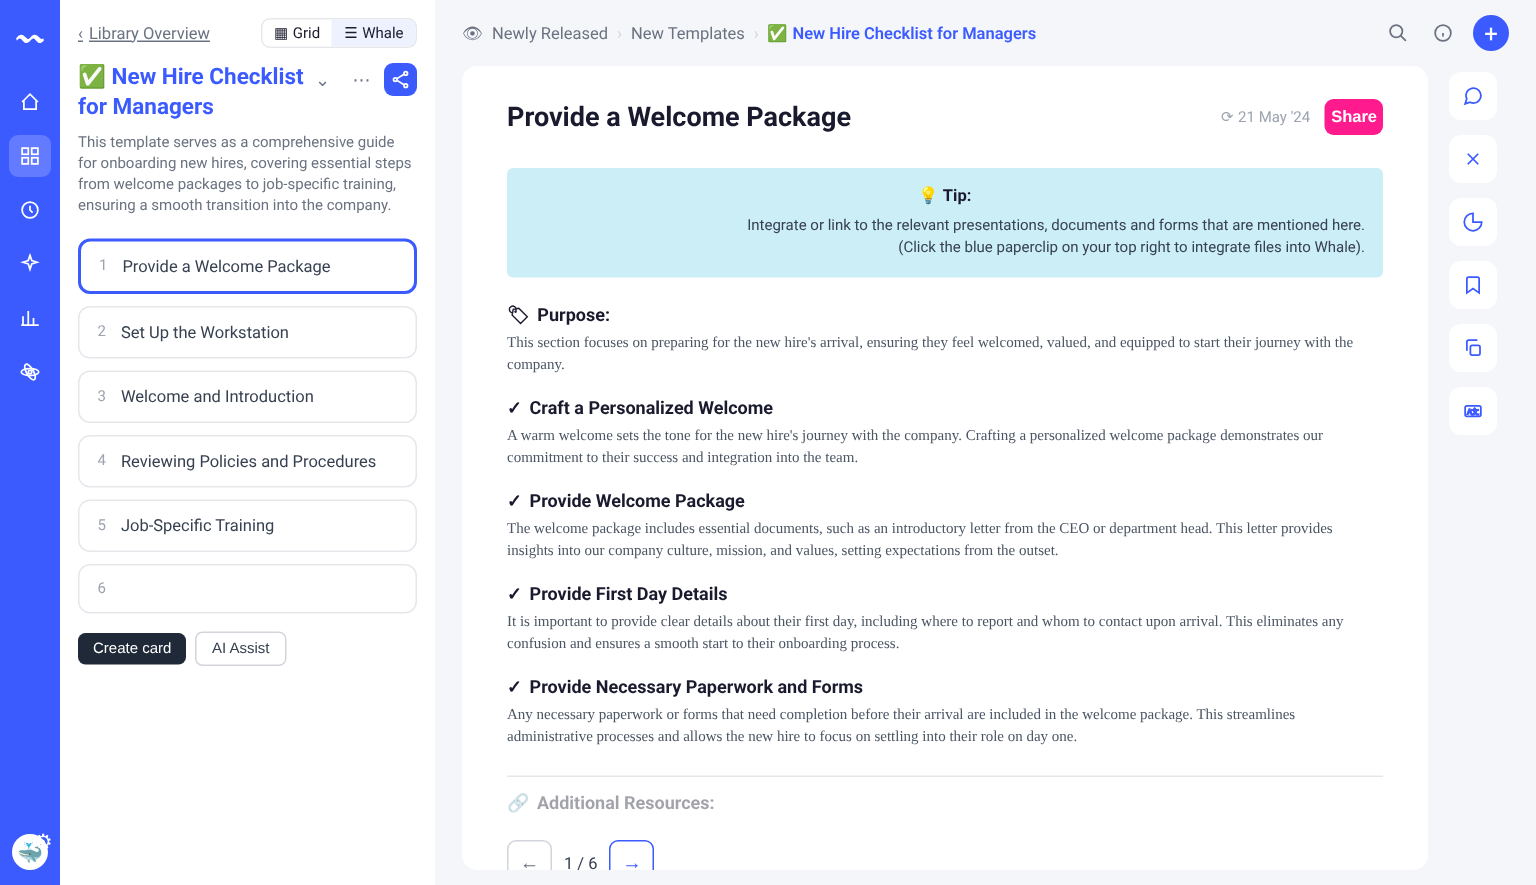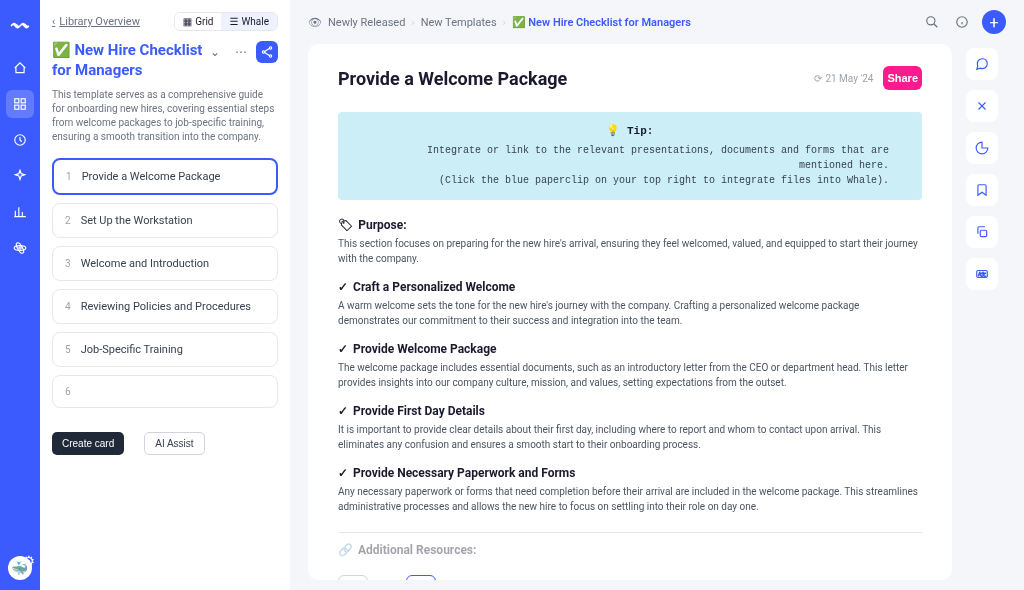--- a/index.html
+++ b/index.html
@@ -21,45 +21,45 @@
 .title-row { display: flex; align-items: start; justify-content: space-between; margin-bottom: 8px; }
 .doc-title { font-size: 15px; font-weight: 700; color: #3b5bff; line-height: 1.3; flex: 1; }
 .title-actions { display: flex; gap: 4px; align-items: center; }
 .title-icon { width: 22px; height: 22px; display: flex; align-items: center; justify-content: center; cursor: pointer; border-radius: 4px; font-size: 12px; color: #6b7280; }
 .share-icon-btn { background: #3b5bff; color: #fff; border-radius: 6px; }
 .doc-desc { font-size: 10px; color: #6b7280; line-height: 1.4; margin-bottom: 14px; }
 .card-item { border: 1px solid #e5e7eb; border-radius: 8px; padding: 10px 12px; margin-bottom: 8px; font-size: 11px; cursor: pointer; display: flex; gap: 10px; align-items: center; }
 .card-item.selected { border: 2px solid #3b5bff; }
 .card-num { color: #9ca3af; font-size: 10px; }
 .card-label { color: #374151; }
-.sidebar-actions { display: flex; gap: 20px; margin-top: 16px; }
+.sidebar-actions { display: flex; gap: 6px; margin-top: 4px; align-items: center; }
 .create-btn { background: #1f2937; color: #fff; border: none; padding: 5px 10px; border-radius: 5px; font-size: 10px; cursor: pointer; }
 .ai-btn { background: #fff; border: 1px solid #d1d5db; padding: 5px 10px; border-radius: 5px; font-size: 10px; cursor: pointer; color: #374151; }
 .main { flex: 1; display: flex; flex-direction: column; }
 .main-header { display: flex; align-items: center; justify-content: space-between; padding: 10px 18px; }
 .breadcrumb { display: flex; align-items: center; gap: 6px; font-size: 11px; color: #6b7280; }
 .bc-item { cursor: pointer; }
 .bc-sep { color: #d1d5db; }
 .bc-current { color: #3b5bff; font-weight: 600; }
 .header-actions { display: flex; gap: 10px; align-items: center; }
 .header-icon { width: 20px; height: 20px; display: flex; align-items: center; justify-content: center; cursor: pointer; color: #6b7280; font-size: 14px; }
 .add-btn { width: 24px; height: 24px; background: #3b5bff; color: #fff; border-radius: 50%; display: flex; align-items: center; justify-content: center; font-size: 16px; cursor: pointer; }
 .content-wrap { display: flex; padding: 0 18px 10px; gap: 14px; flex: 1; overflow: hidden; }
 .content-card { flex: 1; background: #fff; border-radius: 10px; padding: 22px 30px; overflow-y: auto; position: relative; }
 .content-header { display: flex; justify-content: space-between; align-items: center; margin-bottom: 22px; }
 .content-title { font-size: 18px; font-weight: 700; color: #1a1a2e; }
 .content-meta { display: flex; align-items: center; gap: 10px; }
 .timestamp { font-size: 10px; color: #9ca3af; display: flex; align-items: center; gap: 3px; }
 .share-btn { background: #ff1b8d; color: #fff; border: none; padding: 6px 4px; border-radius: 6px; font-size: 11px; font-weight: 600; cursor: pointer; }
-.tip-box { background: #cceef7; border-radius: 4px; padding: 12px 33px; text-align: center; margin-bottom: 18px; font-family: Liberation Mono, monospace; }
+.tip-box { background: #cceef7; border-radius: 4px; padding: 12px 12px; text-align: center; margin-bottom: 18px; }
 .tip-title { font-size: 11px; font-weight: 700; color: #1a1a2e; margin-bottom: 6px; }
 .tip-text { font-size: 10px; color: #374151; line-height: 1.5; text-align: right; }
 .section { margin-bottom: 14px; }
 .section-head { font-size: 12px; font-weight: 700; color: #1a1a2e; display: flex; align-items: center; gap: 5px; margin-bottom: 4px; }
-.section-body { font-size: 10px; color: #4b5563; line-height: 1.5; }
+.section-body { font-size: 10px; color: #4b5563; line-height: 1.5; font-family: Liberation Serif, serif; }
 .faded { opacity: 0.4; }
 .pagination { display: flex; align-items: center; gap: 8px; margin-top: 18px; }
 .pg-btn { width: 30px; height: 30px; border: 1px solid #d1d5db; border-radius: 6px; background: #fff; display: flex; align-items: center; justify-content: center; cursor: pointer; color: #6b7280; }
 .pg-btn.next { border-color: #3b5bff; color: #3b5bff; }
 .pg-text { font-size: 11px; color: #374151; }
 .right-rail { width: 40px; display: flex; flex-direction: column; gap: 10px; padding-top: 4px; }
 .rr-item { width: 32px; height: 32px; background: #fff; border-radius: 8px; display: flex; align-items: center; justify-content: center; cursor: pointer; color: #3b5bff; font-size: 14px; }
 svg { width: 14px; height: 14px; stroke: currentColor; fill: none; stroke-width: 2; }
 .content-card::-webkit-scrollbar { width: 6px; }
 .content-card::-webkit-scrollbar-thumb { background: #d1d5db; border-radius: 3px; }

